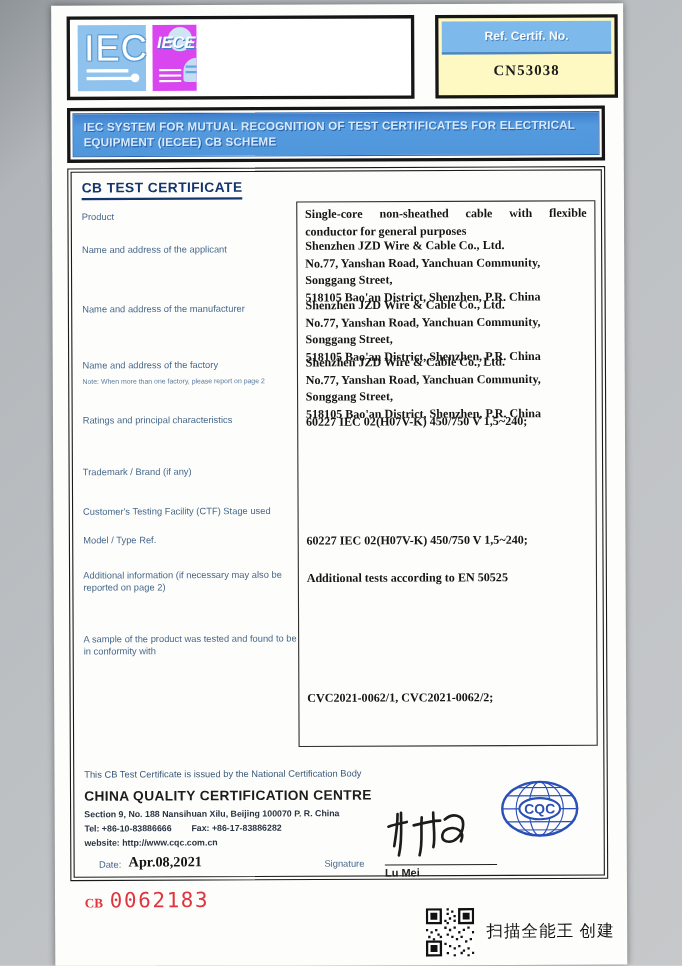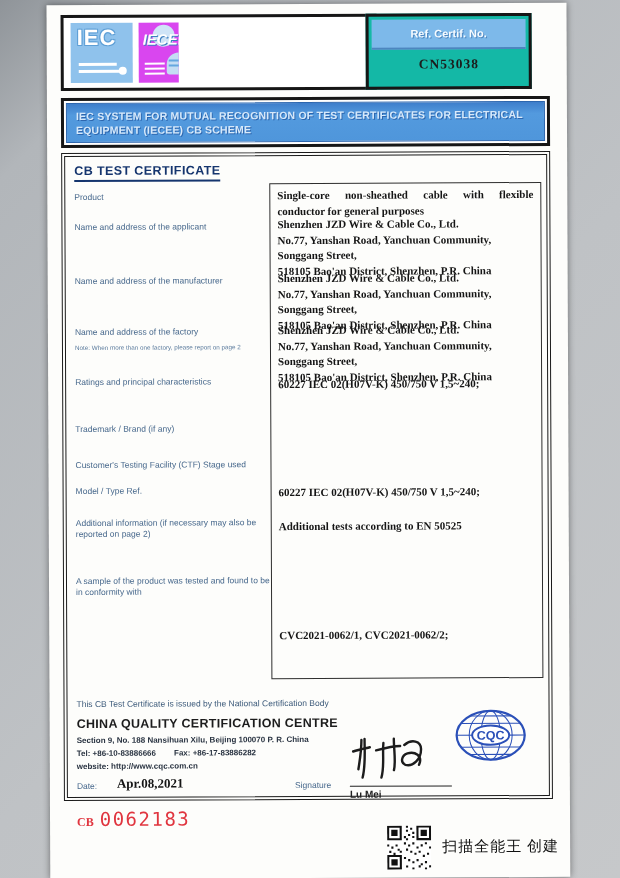--- a/index.html
+++ b/index.html
@@ -15,21 +15,21 @@
   }
   
   .logos-box{
     position:absolute;left:14px;top:10px;width:316px;height:76px;
     border:3px solid #161616;background:#fff;box-sizing:border-box;
   }
   .iec-square{
     position:absolute;left:7px;top:5px;width:62px;height:60px;background:#8fc2ec;
   }
   .iec-text{
-    position:absolute;left:6px;top:2px;font-weight:bold;font-size:22px;color:#fff;
+    position:absolute;left:6px;top:2px;font-weight:normal;font-size:33px;color:#fff;
     letter-spacing:1px;text-shadow:1px 1px 0 #5e9fd6,-1px -1px 0 #5e9fd6,1px -1px 0 #5e9fd6,-1px 1px 0 #5e9fd6;
   }
   .iec-bar1{position:absolute;left:8px;top:40px;width:38px;height:3px;background:#fff;}
   .iec-bar2{position:absolute;left:8px;top:47px;width:44px;height:3px;background:#fff;}
   .iec-dot{position:absolute;left:48px;top:44px;width:8px;height:8px;border-radius:50%;background:#fff;}
   .iecee-square{
     position:absolute;left:75px;top:5px;width:40px;height:60px;background:#d946ef;overflow:hidden;
   }
   .iecee-blob{position:absolute;right:4px;top:2px;width:22px;height:22px;border-radius:50%;background:#cfe4f7;}
   .iecee-text{
@@ -37,22 +37,22 @@
     letter-spacing:0px;text-shadow:1px 1px 0 #3d7fc0;
   }
   .iecee-bell{
     position:absolute;left:28px;top:30px;width:24px;height:22px;background:#c4ddf3;
     border-radius:12px 12px 3px 3px;
   }
   .iecee-bell:after{content:"";position:absolute;left:2px;top:7px;width:20px;height:2px;background:#63a7e0;box-shadow:0 5px 0 #63a7e0;}
   .iecee-lines{position:absolute;left:6px;top:40px;width:20px;height:2px;background:#fff;box-shadow:0 5px 0 #fff,0 10px 0 #fff;}
   
   .ref-box{
-    position:absolute;left:319px;top:10px;width:166px;height:76px;
-    border:3px solid #161616;background:#14b8a6;box-sizing:border-box;
+    position:absolute;left:349px;top:10px;width:166px;height:76px;
+    border:3px solid #161616;background:#fef9c3;box-sizing:border-box;
   }
   .ref-head{
     position:absolute;left:3px;right:3px;top:3px;height:28px;line-height:28px;
     background:#7db9ea;border-bottom:2px solid #4d86bf;text-align:center;
     color:#f6fbff;font-weight:bold;font-size:11px;text-shadow:1px 1px 0 #4d86bf;
   }
   .ref-value{
     position:absolute;left:0;right:0;top:40px;text-align:center;
     font-family:"Liberation Serif","DejaVu Serif",serif;font-weight:bold;font-size:13.5px;
     letter-spacing:1px;color:#1c1c1c;
@@ -99,21 +99,21 @@
     white-space:pre-line;
   }
   .val.justify{text-align:justify;white-space:normal;}
   
   .issued-line{position:absolute;left:9px;top:542px;font-size:8.5px;color:#3c5a7a;}
   .cqc-name{position:absolute;left:9px;top:560px;font-weight:bold;font-size:12.5px;color:#1c1c1c;letter-spacing:.3px;}
   .cqc-addr{position:absolute;left:9px;top:579px;font-size:8px;font-weight:bold;color:#2a3442;}
   .cqc-telfax{position:absolute;left:9px;top:592px;font-size:8px;font-weight:bold;color:#2a3442;}
   .cqc-telfax .fax{margin-left:18px;}
   .cqc-web{position:absolute;left:9px;top:605px;font-size:8px;font-weight:bold;color:#2a3442;}
-  .date-label{position:absolute;left:9px;top:624px;font-size:8.5px;color:#47688c;}
+  .date-label{position:absolute;left:22px;top:624px;font-size:8.5px;color:#47688c;}
   .date-value{position:absolute;left:49px;top:619px;font-family:"Liberation Serif","DejaVu Serif",serif;font-weight:bold;font-size:13px;color:#151515;}
   .sig-label{position:absolute;left:227px;top:624px;font-size:8.5px;color:#47688c;}
   .sig-hand{position:absolute;left:264px;top:580px;width:118px;height:46px;}
   .sig-line{position:absolute;left:282px;top:630px;width:102px;border-top:1.6px solid #222;}
   .sig-name{position:absolute;left:282px;top:633px;width:102px;text-align:left;font-weight:bold;font-size:10px;color:#222;}
   .cqc-globe{position:absolute;left:386px;top:552px;width:74px;height:56px;}
   
   .stamp{
     position:absolute;left:27px;top:803px;color:#e0353f;
     font-family:"DejaVu Sans Mono","Liberation Mono",monospace;

